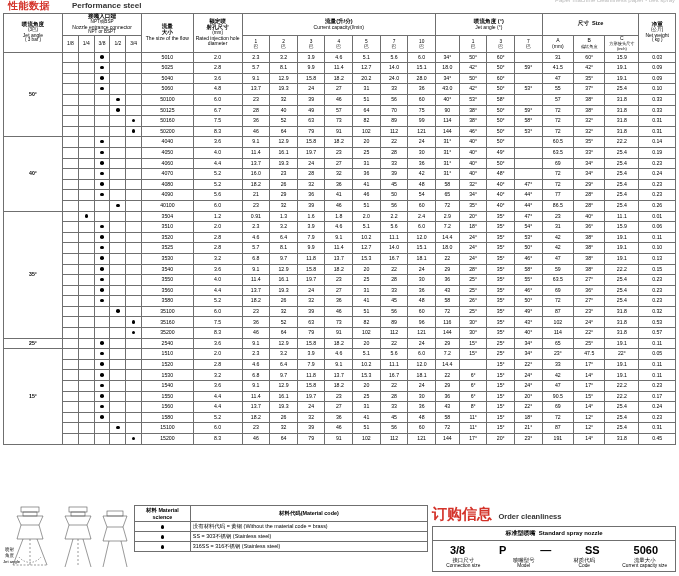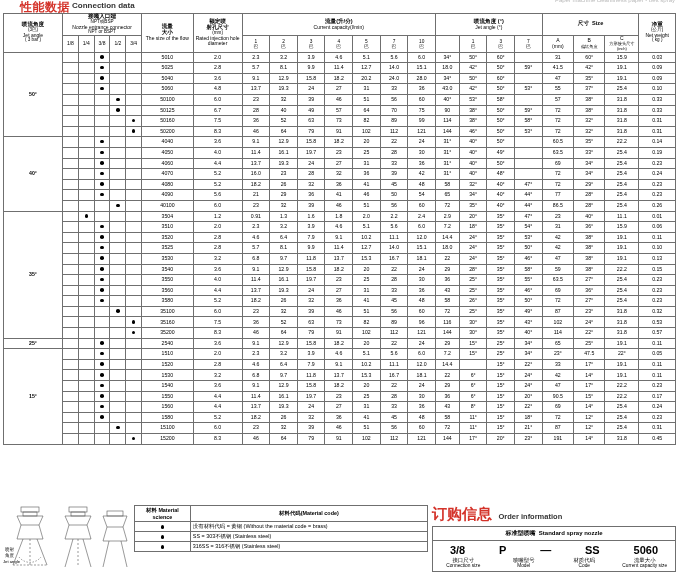--- a/index.html
+++ b/index.html
@@ -1,18 +1,18 @@
 <!DOCTYPE html>
 <html><head>
 <meta charset="utf-8">
 <style>
   html,body{margin:0;padding:0;background:#fff;}
   body{width:679px;height:576px;font-family:"Liberation Sans",sans-serif;color:#000;position:relative;overflow:hidden;}
   .topbar{position:absolute;left:0;top:0;width:679px;height:12px;}
-  .topbar .zh{position:absolute;left:20px;top:-1px;font-size:12px;font-weight:bold;color:#d4332a;letter-spacing:.5px;}
+  .topbar .zh{position:absolute;left:8px;top:-1px;font-size:10px;font-weight:bold;color:#d4332a;letter-spacing:.5px;}
   .topbar .en{position:absolute;left:72px;top:1px;font-size:8px;font-weight:bold;color:#333;}
   .topbar .right{position:absolute;right:4px;top:-3px;font-size:6px;color:#b9b9b9;}
   table{border-collapse:collapse;}
   .main{position:absolute;left:3px;top:13px;width:673px;}
   .main td,.main th{border:0.5px solid #6f6f6f;font-size:5.2px;text-align:center;vertical-align:middle;padding:0;line-height:1.05;}
   .main th{background:#fff;font-weight:normal;}
   .hdr-zh{font-size:5.6px;font-weight:bold;display:block;}
   .hdr-en{font-size:5px;display:block;}
   .hdr-sub{font-size:4.6px;display:block;}
   .grp{font-size:9px;font-weight:bold;}
@@ -33,21 +33,21 @@
   .order-row{display:flex;justify-content:space-around;align-items:center;padding:3px 0 0 0;font-size:11px;font-weight:bold;}
   .order-lbl{display:flex;justify-content:space-around;align-items:flex-start;padding:1px 0 2px 0;}
   .order-lbl div{text-align:center;font-size:4.8px;line-height:1.15;width:56px;}
   .order-lbl .zh{font-size:5.4px;display:block;}
 </style>
 </head>
 <body>
 
 <div class="topbar">
   <span class="zh">性能数据</span>
-  <span class="en">Connection data</span>
+  <span class="en">Performance steel</span>
   <span class="right">Paper machine cleanliness paper - belt spray</span>
 </div>
 
 <table class="main" id="main-table">
     <tbody>
       <tr class="h1">
         <th rowspan="2" style="width:46px">
           <span class="hdr-zh">喷流角度</span>
           <span class="hdr-sub">(3巴)</span>
           <span class="hdr-en">Jet angle</span>
@@ -1054,21 +1054,21 @@
     <tr>
           <td style="text-align:center"><span class="dot"></span></td>
           <td>316SS = 316不锈钢 (Stainless steel)</td>
         </tr>
   </tbody>
     </table>
 
   <div class="order">
     <div>
       <span class="t-zh">订购信息</span>
-      <span class="t-en">Order information</span>
+      <span class="t-en">Order cleanliness</span>
     </div>
     <div class="order-box">
       <div class="oh">
         <span>标准型喷嘴</span>&nbsp;&nbsp;<span>Standard spray nozzle</span>
       </div>
       <div class="order-row">
         <span>3/8</span>
         <span>P</span>
         <span>—</span>
         <span>SS</span>

